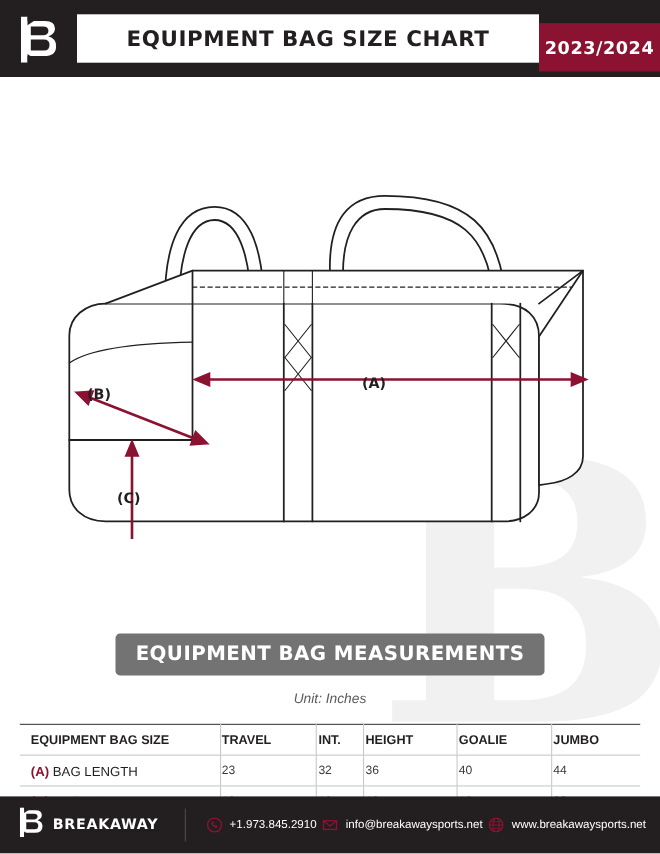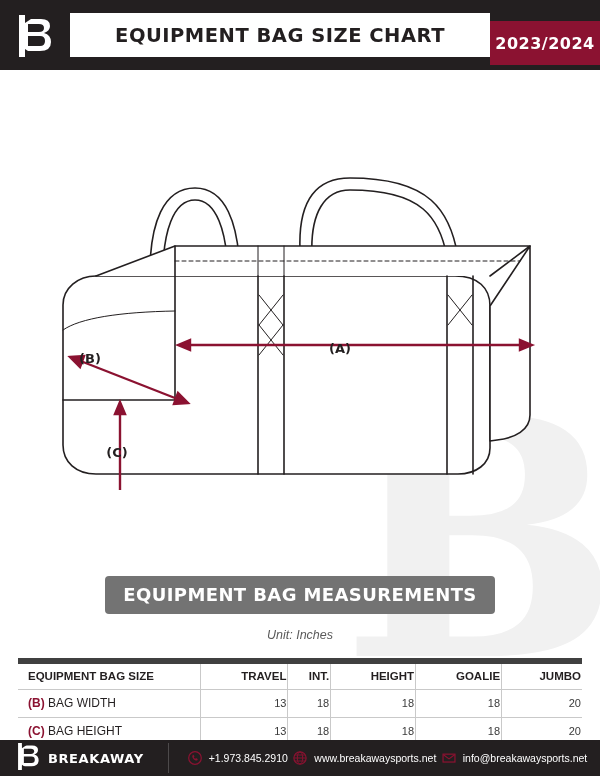--- a/index.html
+++ b/index.html
@@ -126,43 +126,43 @@
     padding: 0 18px;
   }
   table {
     width: 100%;
     border-collapse: collapse;
     font-size: 11.5px;
   }
   table td, table th {
     border: 1px solid #c9c9c9;
     height: 28px;
-    text-align: right;
+    text-align: left;
     font-weight: normal;
     color: #231f20;
   }
   thead th { font-weight: bold; font-size: 11.5px; }
   thead th.first, tbody td.first {
     text-align: left;
     padding-left: 10px;
     width: 182px;
   }
   tbody td { font-size: 11px; color: #3a3a3a; }
   tbody td.first { font-size: 12px; color: #231f20; }
   .lbl { color: #8b1231; font-weight: bold; }
   table tr td:first-child, table tr th:first-child { border-left: none; }
   table tr td:last-child, table tr th:last-child { border-right: none; margin-left: 24px; }
-  thead tr th { border-top: 6px solid #404040; }
+  thead tr th { border-top: 1px solid #404040; }
 
   
   .footer {
     position: absolute;
     left: 0; bottom: 0;
     width: 600px;
-    height: 36px;
+    height: 52px;
     background: #231f20;
     display: flex;
     align-items: center;
     z-index: 2;
     text-decoration: underline;
   }
   .footer-brand {
     display: flex;
     align-items: center;
     padding-left: 18px;
@@ -289,20 +289,28 @@
       <tr>
         <th class="first">EQUIPMENT BAG SIZE</th>
         <th>TRAVEL</th>
         <th>INT.</th>
         <th>HEIGHT</th>
         <th>GOALIE</th>
         <th>JUMBO</th>
       </tr>
     </thead>
     <tbody>
+      <tr>
+        <td class="first"><span class="lbl">(A)</span> <span>BAG LENGTH</span></td>
+        <td>23</td>
+        <td>32</td>
+        <td>36</td>
+        <td>40</td>
+        <td>44</td>
+      </tr>
       <tr>
         <td class="first"><span class="lbl">(B)</span> <span>BAG WIDTH</span></td>
         <td>13</td>
         <td>18</td>
         <td>18</td>
         <td>18</td>
         <td>20</td>
       </tr>
       <tr>
         <td class="first"><span class="lbl">(C)</span> <span>BAG HEIGHT</span></td>
@@ -337,32 +345,32 @@
         <svg width="14" height="14" viewBox="0 0 16 16">
           <circle cx="8" cy="8" r="7.2" fill="none" stroke="#8b1231" stroke-width="1.4"></circle>
           <path d="M5.2 4.6c.5-.4 1.1-.3 1.4.2l.6 1c.2.4.1.8-.2 1l-.4.3c.3.8 1 1.5 1.8 1.8l.3-.4c.3-.3.7-.4 1-.2l1 .6c.5.3.6.9.2 1.4-.5.6-1.3.8-2.1.5-1.7-.6-3.2-2.1-3.8-3.8-.3-.8-.1-1.6.5-2.1z" fill="#8b1231"></path>
         </svg>
       </span>
       <span>+1.973.845.2910</span>
     </div>
     <div class="footer-item">
       <span class="ficon">
         <svg width="14" height="14" viewBox="0 0 16 16">
+          <rect x="1.2" y="3.6" width="13.6" height="9" fill="none" stroke="#8b1231" stroke-width="1.4"></rect>
+          <path d="M1.6 4.2 L8 9 L14.4 4.2" fill="none" stroke="#8b1231" stroke-width="1.3"></path>
+        </svg>
+      </span>
+      <span>info@breakawaysports.net</span>
+    </div>
+    <div class="footer-item">
+      <span class="ficon">
+        <svg width="14" height="14" viewBox="0 0 16 16">
           <circle cx="8" cy="8" r="7" fill="none" stroke="#8b1231" stroke-width="1.4"></circle>
           <ellipse cx="8" cy="8" rx="3.1" ry="7" fill="none" stroke="#8b1231" stroke-width="1.1"></ellipse>
           <line x1="1.2" y1="8" x2="14.8" y2="8" stroke="#8b1231" stroke-width="1.1"></line>
           <line x1="2.3" y1="4.6" x2="13.7" y2="4.6" stroke="#8b1231" stroke-width="1"></line>
           <line x1="2.3" y1="11.4" x2="13.7" y2="11.4" stroke="#8b1231" stroke-width="1"></line>
         </svg>
       </span>
       <span>www.breakawaysports.net</span>
     </div>
-    <div class="footer-item">
-      <span class="ficon">
-        <svg width="14" height="14" viewBox="0 0 16 16">
-          <rect x="1.2" y="3.6" width="13.6" height="9" fill="none" stroke="#8b1231" stroke-width="1.4"></rect>
-          <path d="M1.6 4.2 L8 9 L14.4 4.2" fill="none" stroke="#8b1231" stroke-width="1.3"></path>
-        </svg>
-      </span>
-      <span>info@breakawaysports.net</span>
-    </div>
   </div>
 </div>
 
 </body></html>

